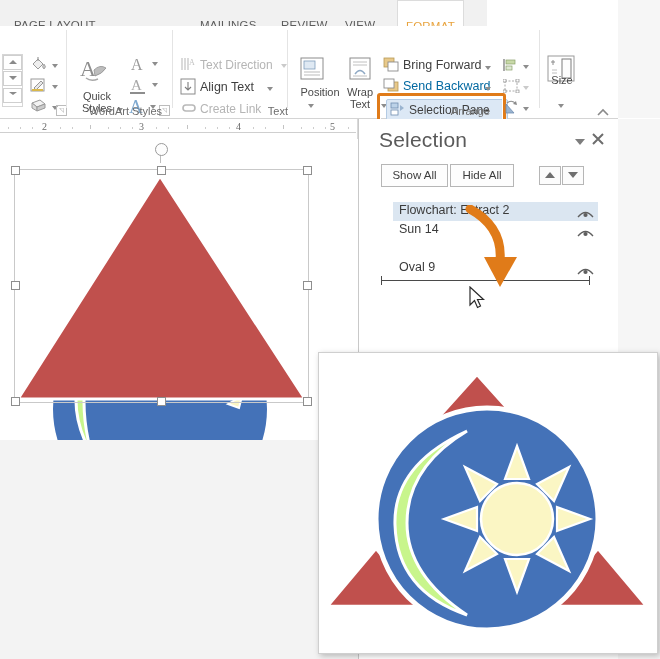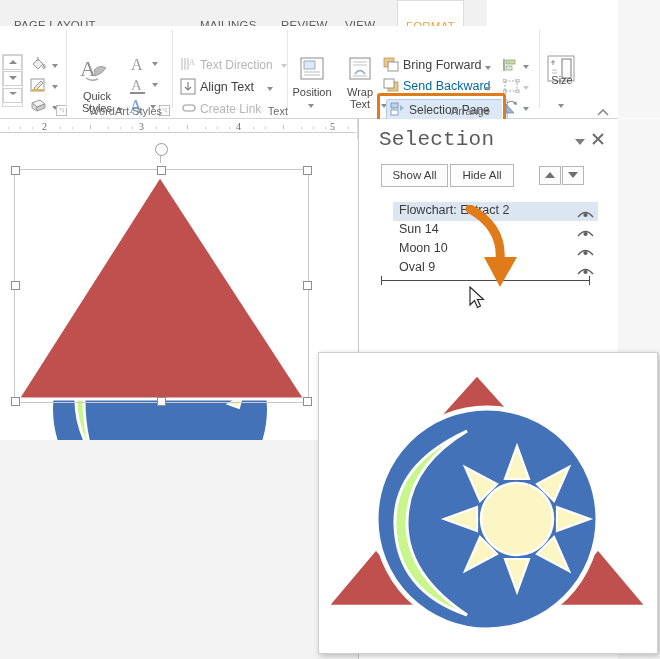--- a/index.html
+++ b/index.html
@@ -131,21 +131,21 @@
   
   .selpane{
     position:absolute;left:358px;top:119px;width:260px;height:540px;
     background:#ffffff;border-left:1px solid #c9c9c9;
   }
   .selpane-shadow{
     position:absolute;left:618px;top:119px;width:42px;height:540px;background:#f6f6f6;
   }
   .selpane-title{
     position:absolute;left:20px;top:9px;font-size:21px;color:#5a5a5a;
-    font-weight:normal;letter-spacing:.2px;font-family:Liberation Mono, monospace;
+    font-weight:normal;letter-spacing:.2px;
   }
   .pane-caret{
     position:absolute;left:216px;top:20px;width:0;height:0;
     border-left:5px solid transparent;border-right:5px solid transparent;
     border-top:6px solid #7d7d7d;
   }
   .pane-close{
     position:absolute;left:232px;top:13px;width:14px;height:14px;
   }
   .pane-btn{
@@ -306,21 +306,21 @@
 
   <div class="groupsep" style="left:287px;"></div>
 
   <div class="icobtn" style="left:298px;top:30px;">
     <svg width="28" height="26" viewBox="0 0 28 26">
       <rect x="3" y="2" width="22" height="21" fill="#fff" stroke="#8c8c8c" stroke-width="1"></rect>
       <rect x="6" y="5" width="11" height="8" fill="#dfe9f3" stroke="#7f9dbb" stroke-width=".8"></rect>
       <path d="M6 16 h16 M6 19 h16" stroke="#bbb" stroke-width="1"></path>
     </svg>
   </div>
-  <div class="bigbtn-label" style="left:286px;top:60px;width:52px;">Position</div>
+  <div class="bigbtn-label" style="left:294px;top:60px;width:52px;">Position</div>
   <div class="caret" style="left:308px;top:78px;"></div>
 
   <div class="icobtn" style="left:347px;top:30px;">
     <svg width="26" height="26" viewBox="0 0 26 26">
       <rect x="3" y="2" width="20" height="21" fill="#fff" stroke="#8c8c8c" stroke-width="1"></rect>
       <path d="M6 6 h14 M6 9 h14" stroke="#c0c0c0" stroke-width="1"></path>
       <path d="M8 18 q5 -7 10 0" fill="none" stroke="#8fa9c4" stroke-width="1.4"></path>
       <path d="M6 20 h14" stroke="#c0c0c0" stroke-width="1"></path>
     </svg>
   </div>
@@ -492,29 +492,20 @@
   </div>
   <div class="shape-row" style="top:102px;">
     <span class="shape-name">Sun 14</span>
     <span class="eye">
       <svg width="17" height="11" viewBox="0 0 17 11">
         <path d="M1 8 q7.5 -9 15 0" fill="none" stroke="#5f5f5f" stroke-width="1.3"></path>
         <circle cx="8.5" cy="6" r="2.1" fill="#5f5f5f"></circle>
       </svg>
     </span>
   </div>
-  <div class="shape-row" style="top:121px;">
-    <span class="shape-name">Moon 10</span>
-    <span class="eye">
-      <svg width="17" height="11" viewBox="0 0 17 11">
-        <path d="M1 8 q7.5 -9 15 0" fill="none" stroke="#5f5f5f" stroke-width="1.3"></path>
-        <circle cx="8.5" cy="6" r="2.1" fill="#5f5f5f"></circle>
-      </svg>
-    </span>
-  </div>
   <div class="shape-row" style="top:140px;">
     <span class="shape-name">Oval 9</span>
     <span class="eye">
       <svg width="17" height="11" viewBox="0 0 17 11">
         <path d="M1 8 q7.5 -9 15 0" fill="none" stroke="#5f5f5f" stroke-width="1.3"></path>
         <circle cx="8.5" cy="6" r="2.1" fill="#5f5f5f"></circle>
       </svg>
     </span>
   </div>
 

